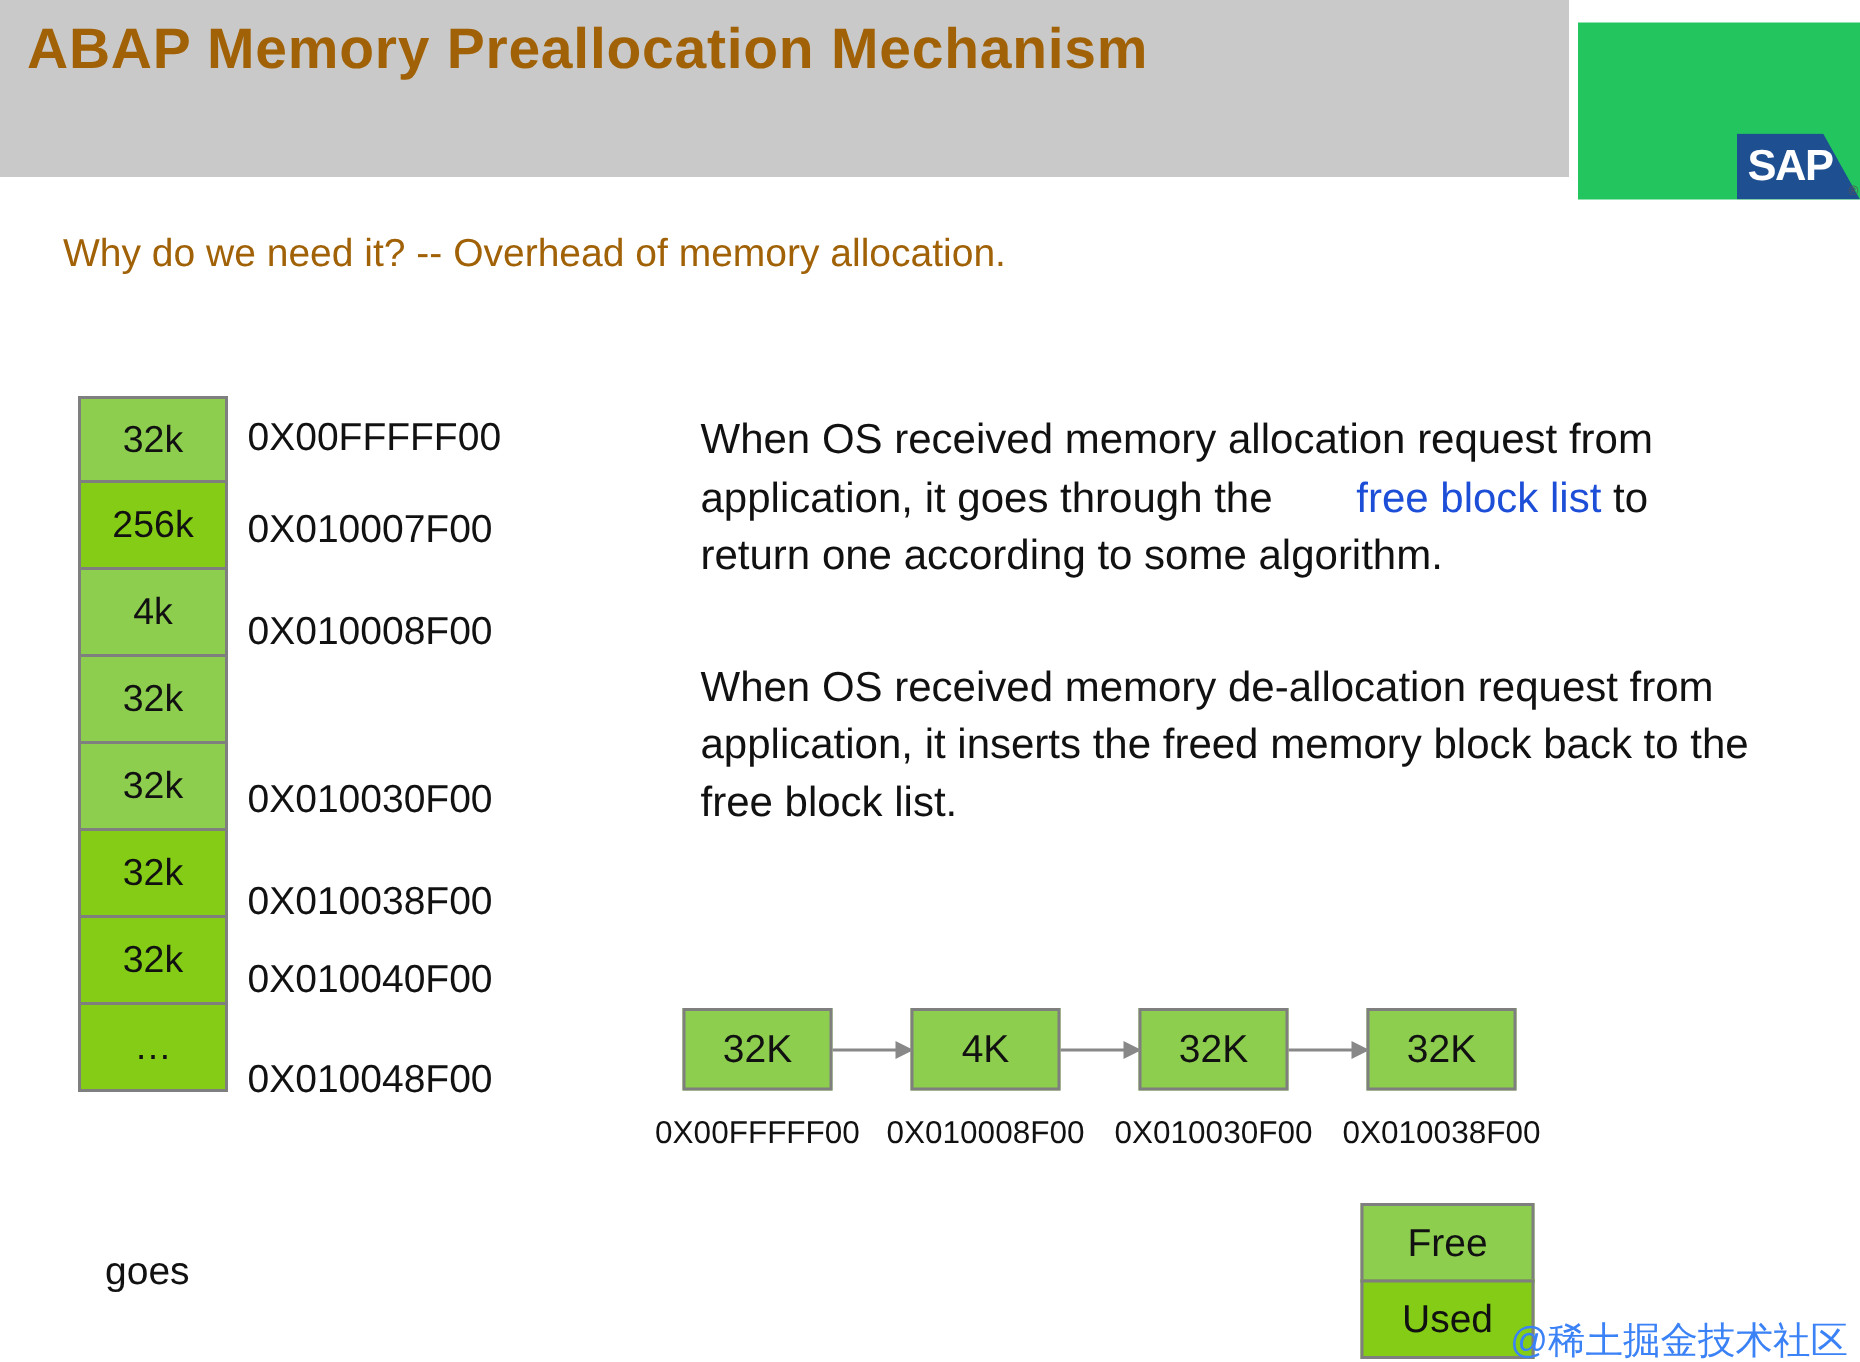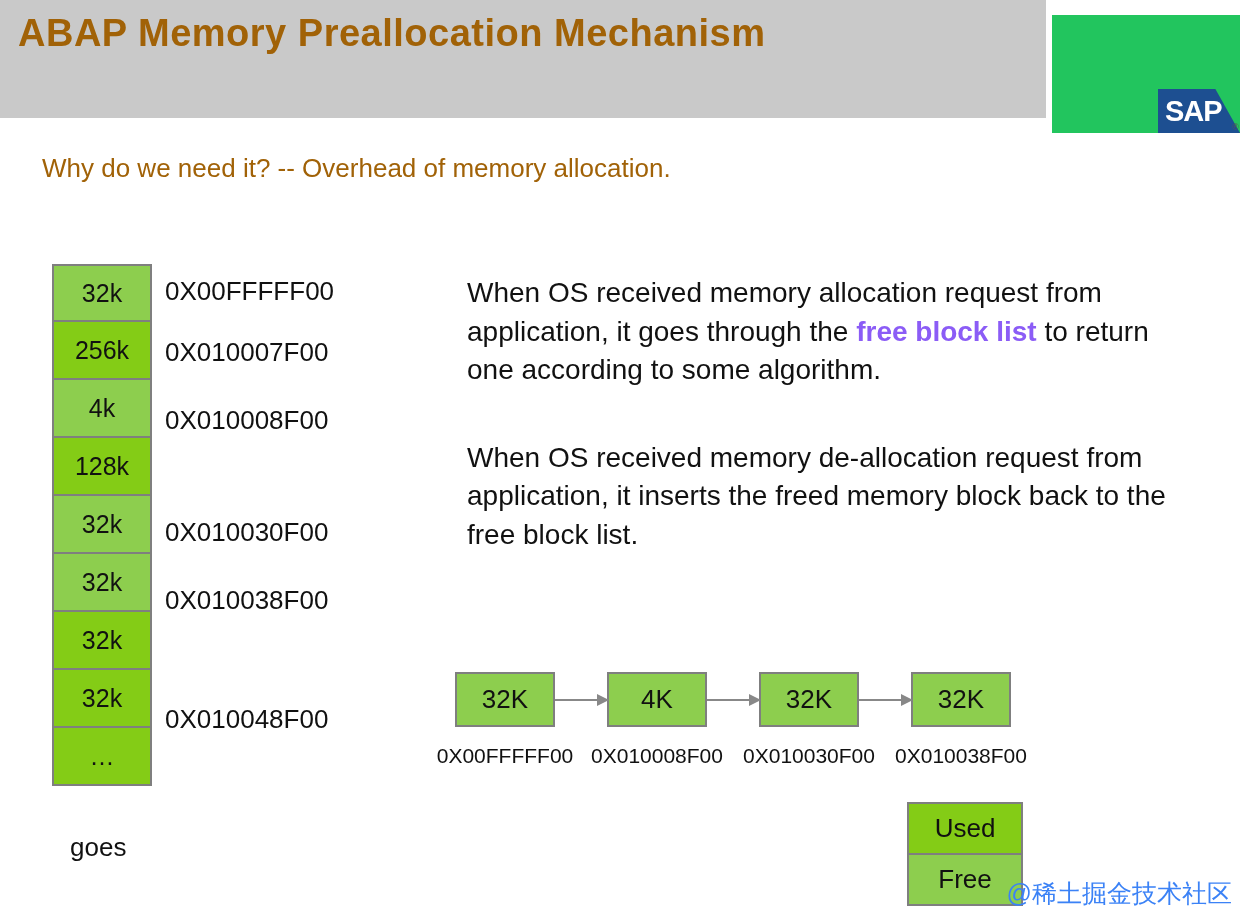--- a/index.html
+++ b/index.html
@@ -74,21 +74,21 @@
   .heap-label{
     position:absolute; left:70px; top:832px;
     font-size:26px; color:#111111;
   }
   
   .paragraphs{
     position:absolute; left:467px; top:274px; width:710px;
     font-size:28px; line-height:38.5px; color:#111111;
   }
   .para2{margin-top:49px;}
-  .hl{color:#8b5cf6; font-weight:bold;}
+  .hl{color:#1d4ed8; font-weight:normal;margin-left:48px;}
   
   .free-list{
     position:absolute; left:455px; top:672px;
     display:flex; align-items:center;
   }
   .fl-node{
     width:100px; height:55px; box-sizing:border-box;
     background:#8dce4e; border:2px solid #7f7f7f;
     display:flex; align-items:center; justify-content:center;
     font-size:26px; color:#111111; flex:0 0 auto;
@@ -141,33 +141,33 @@
   </div>
 
   <div class="intro">
     <div>Why do we need it?  -- Overhead of memory allocation.</div>
   </div>
 
   <div class="heap-stack">
     <div class="mem-block free">32k</div>
     <div class="mem-block used">256k</div>
     <div class="mem-block free">4k</div>
-    <div class="mem-block used">128k</div>
     <div class="mem-block free">32k</div>
     <div class="mem-block free">32k</div>
     <div class="mem-block used">32k</div>
     <div class="mem-block used">32k</div>
     <div class="mem-block used">…</div>
   </div>
 
   <span class="addr a1">0X00FFFFF00</span>
   <span class="addr a2">0X010007F00</span>
   <span class="addr a3">0X010008F00</span>
   <span class="addr a5">0X010030F00</span>
   <span class="addr a6">0X010038F00</span>
+  <span class="addr a7">0X010040F00</span>
   <span class="addr a8">0X010048F00</span>
 
   <div class="heap-label">goes</div>
 
   <div class="paragraphs">
     <div class="para1"><span>When OS received memory allocation request from application, it goes through the </span><span class="hl">free block list</span><span> to return one according to some algorithm.</span></div>
     <div class="para2">When OS received memory de-allocation request from application, it inserts the freed memory block back to the free block list.</div>
   </div>
 
   <div class="free-list">
@@ -178,19 +178,19 @@
     <div class="fl-node">32K</div>
     <div class="fl-arrow"></div>
     <div class="fl-node">32K</div>
   </div>
   <span class="fl-addr fa1">0X00FFFFF00</span>
   <span class="fl-addr fa2">0X010008F00</span>
   <span class="fl-addr fa3">0X010030F00</span>
   <span class="fl-addr fa4">0X010038F00</span>
 
   <div class="legend">
+    <div class="legend-row free">Free</div>
     <div class="legend-row used">Used</div>
-    <div class="legend-row free">Free</div>
   </div>
 
   <div class="watermark">@稀土掘金技术社区</div>
 
 </div>
 
 </body></html>

